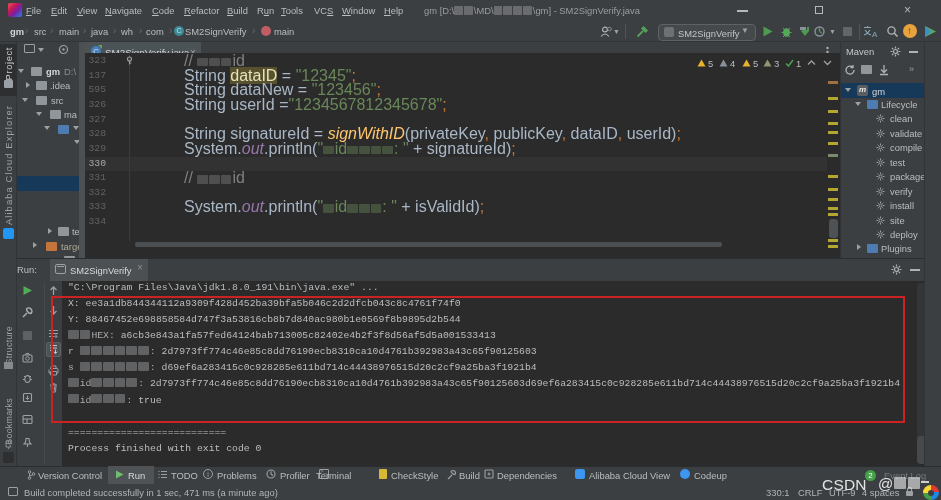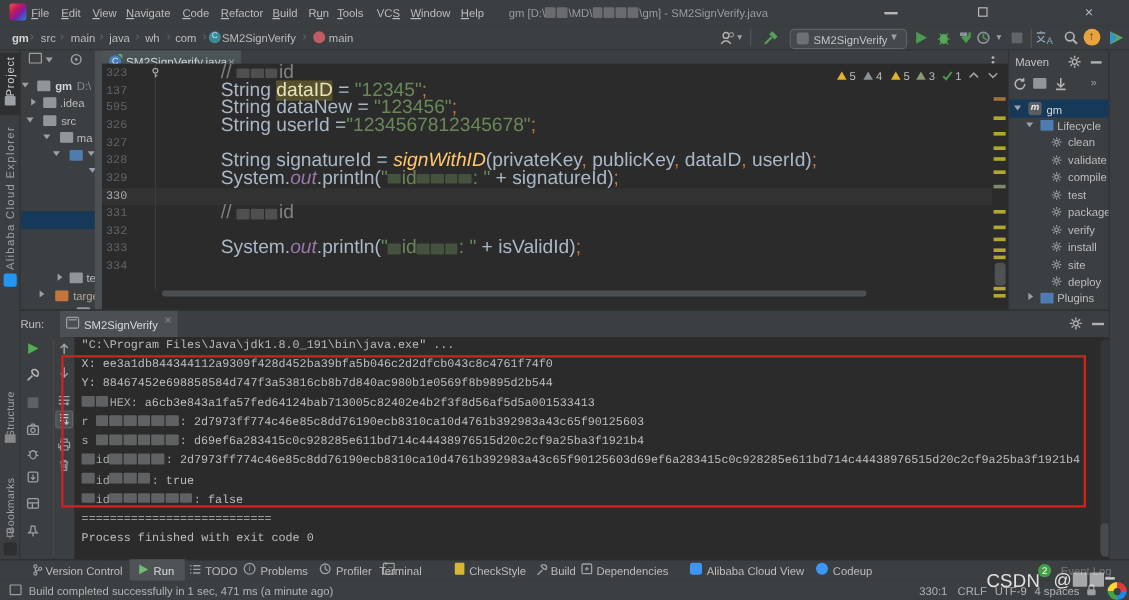--- a/index.html
+++ b/index.html
@@ -354,21 +354,20 @@
 <div class="ab" style="left:0;top:281px;width:941px;height:185px;background:#3c3f41">
 <div class="ab" style="left:62px;top:0;width:862px;height:185px;background:#2b2b2b;overflow:hidden">
 <div class="con" style="top:-1.2px;color:#b9bcbe">"C:\Program Files\Java\jdk1.8.0_191\bin\java.exe" ...</div>
 <div class="con" style="top:14.9px">X: ee3a1db844344112a9309f428d452ba39bfa5b046c2d2dfcb043c8c4761f74f0</div>
 <div class="con" style="top:31px">Y: 88467452e698858584d747f3a53816cb8b7d840ac980b1e0569f8b9895d2b544</div>
 <div class="con" style="top:47.1px"><span class="lbl"><i class="cm"></i><i class="cm"></i>HEX: </span>a6cb3e843a1fa57fed64124bab713005c82402e4b2f3f8d56af5d5a001533413</div>
 <div class="con" style="top:63.2px"><span class="lbl">r <i class="cm"></i><i class="cm"></i><i class="cm"></i><i class="cm"></i><i class="cm"></i><i class="cm"></i>: </span>2d7973ff774c46e85c8dd76190ecb8310ca10d4761b392983a43c65f90125603</div>
 <div class="con" style="top:79.3px"><span class="lbl">s <i class="cm"></i><i class="cm"></i><i class="cm"></i><i class="cm"></i><i class="cm"></i><i class="cm"></i>: </span>d69ef6a283415c0c928285e611bd714c44438976515d20c2cf9a25ba3f1921b4</div>
 <div class="con" style="top:95.4px"><span class="lbl"><i class="cm"></i>id<i class="cm"></i><i class="cm"></i><i class="cm"></i><i class="cm"></i>: </span>2d7973ff774c46e85c8dd76190ecb8310ca10d4761b392983a43c65f90125603d69ef6a283415c0c928285e611bd714c44438976515d20c2cf9a25ba3f1921b4</div>
 <div class="con" style="top:111.5px"><span class="lbl"><i class="cm"></i>id<i class="cm"></i><i class="cm"></i><i class="cm"></i>: </span>true</div>
-<div class="con" style="top:127.6px"><span class="lbl"><i class="cm"></i>id<i class="cm"></i><i class="cm"></i><i class="cm"></i><i class="cm"></i><i class="cm"></i><i class="cm"></i>: </span>false</div>
 <div class="con" style="top:143.7px">===========================</div>
 <div class="con" style="top:159.8px">Process finished with exit code 0</div>
 </div>
 <div class="ab" style="left:44px;top:2px;width:1px;height:181px;background:#47494b"></div>
 <svg class="ab" style="left:22px;top:4px" width="11" height="11" viewBox="0 0 11 11">
       <path d="M1.5 1 L10 5.5 L1.5 10 z" fill="#4fae54"></path>
     </svg>
 <svg class="ab" style="left:22px;top:26px" width="11" height="11" viewBox="0 0 11 11">
       <path d="M1 10 L5 6 M4.5 2 a3 3 0 0 1 4.5 4.5 l-2 -0.5 -2 -2 z" stroke="#afb1b3" stroke-width="1.4" fill="none"></path>
     </svg>

